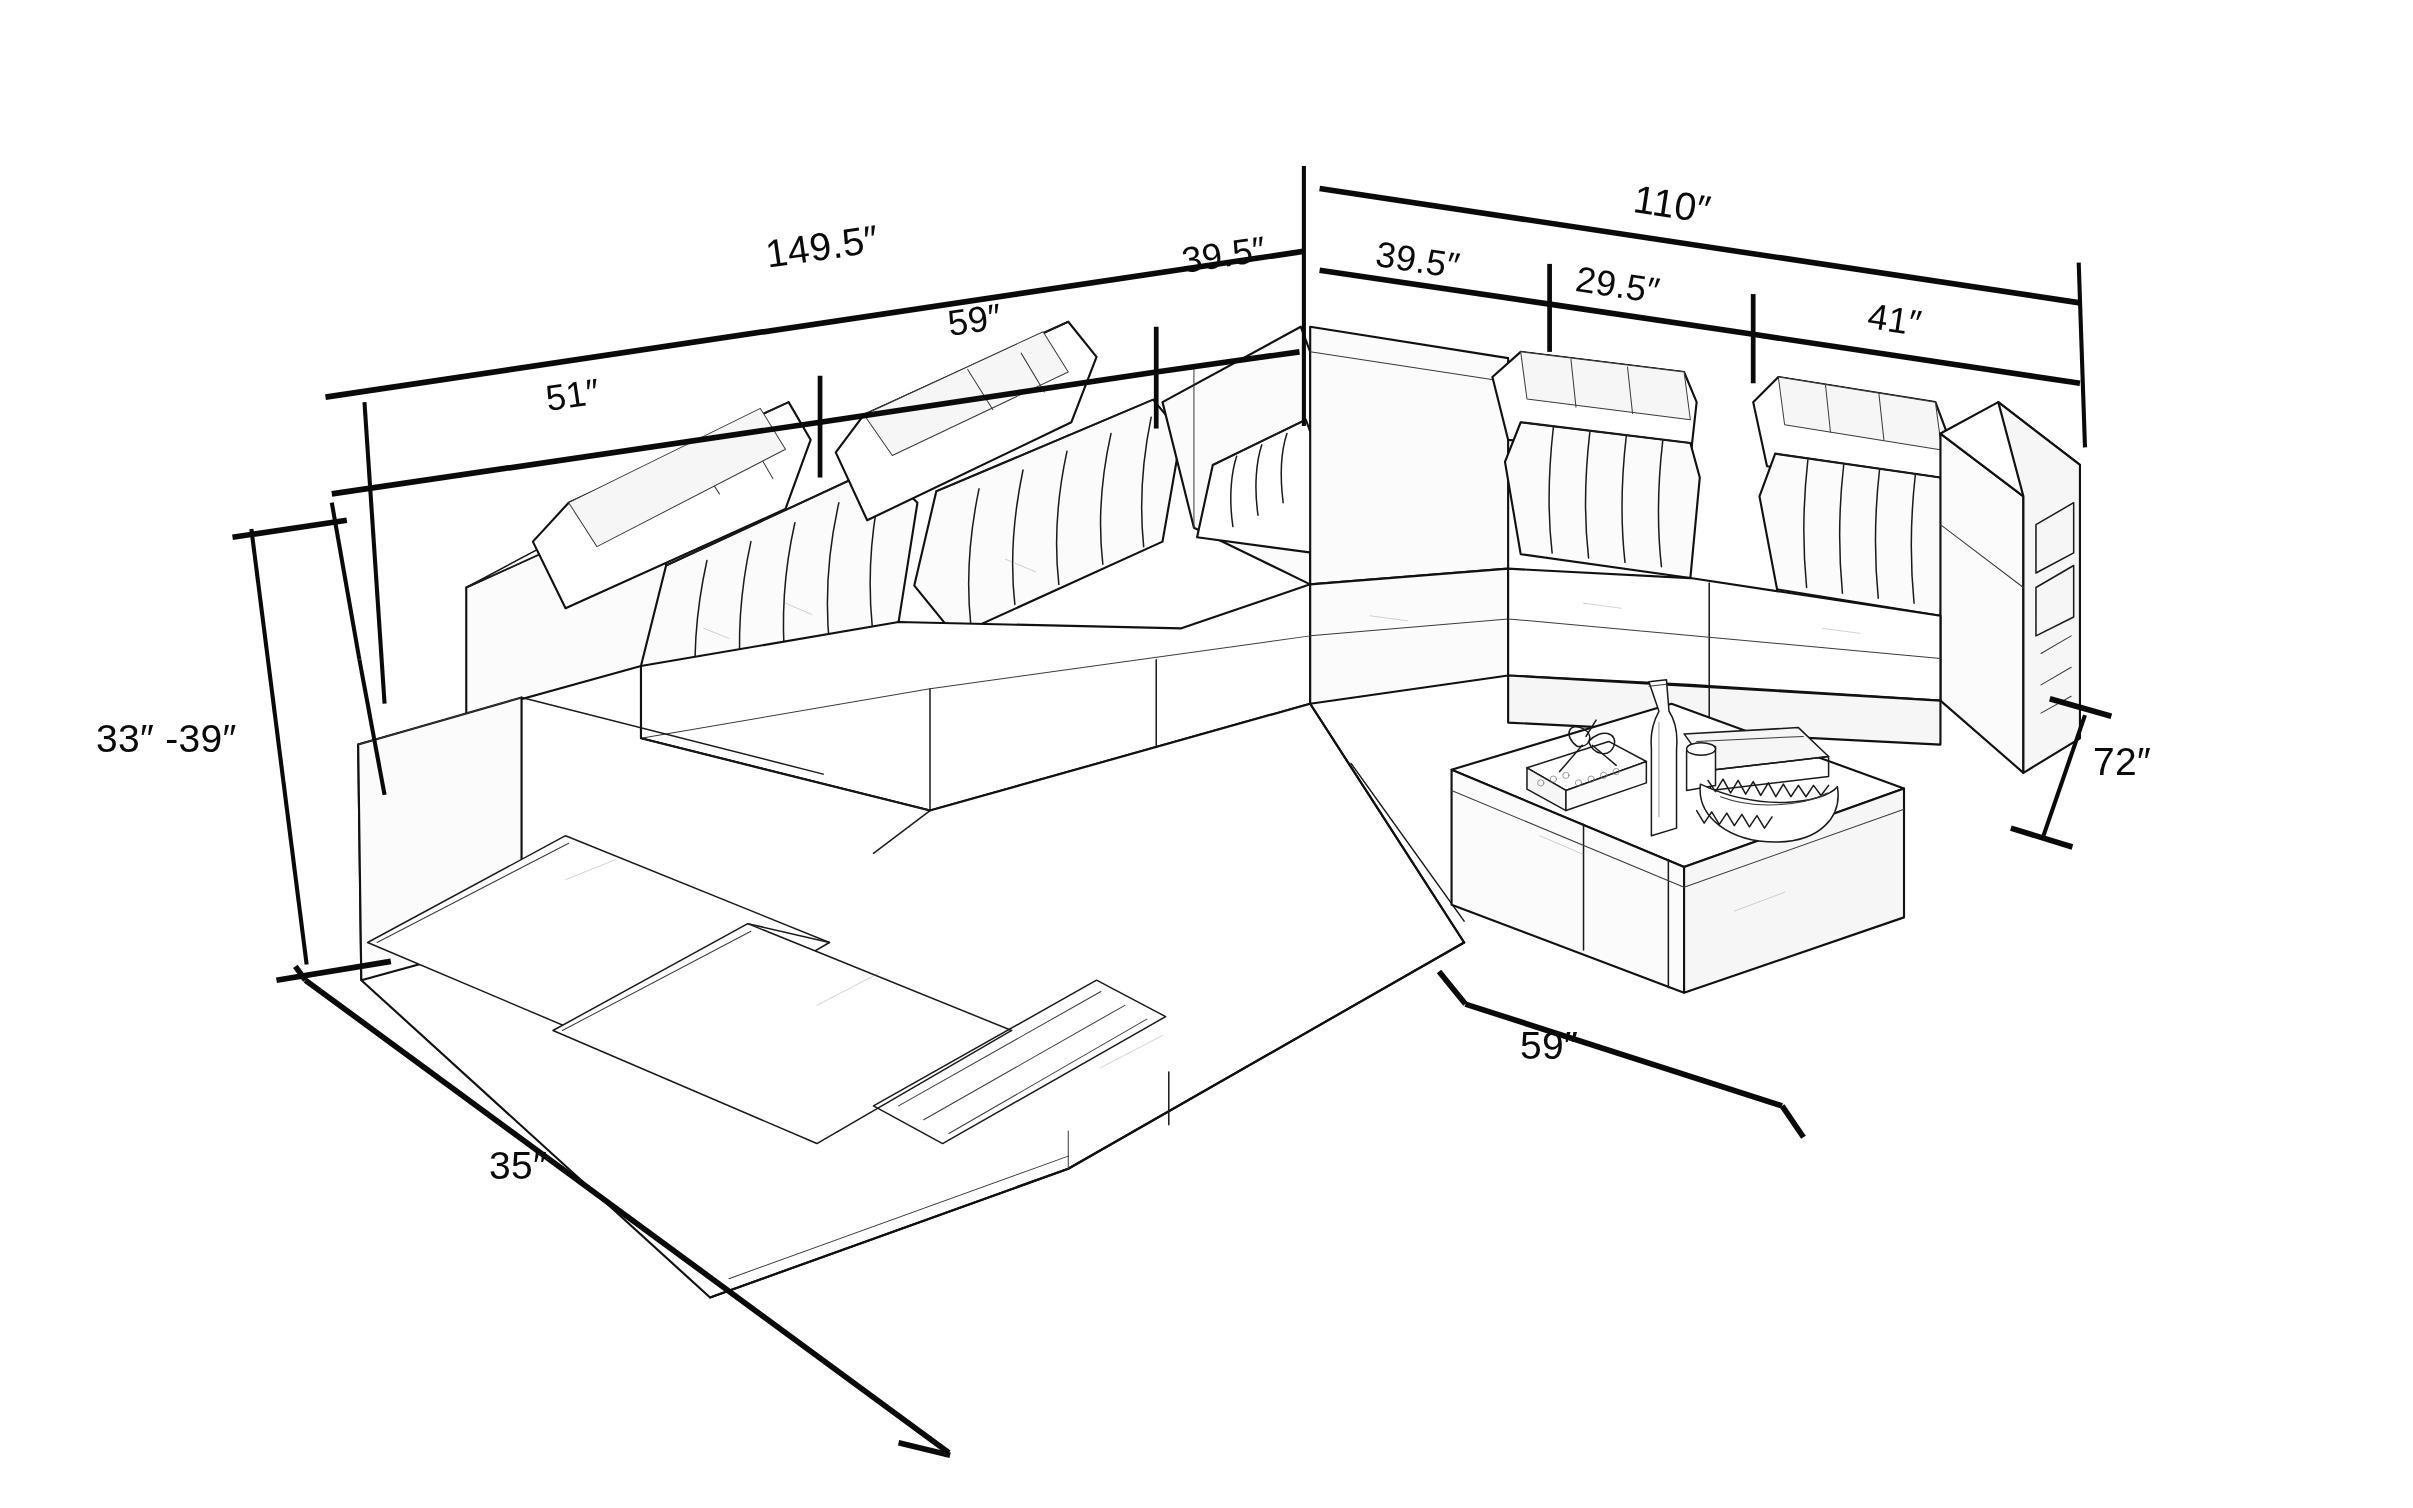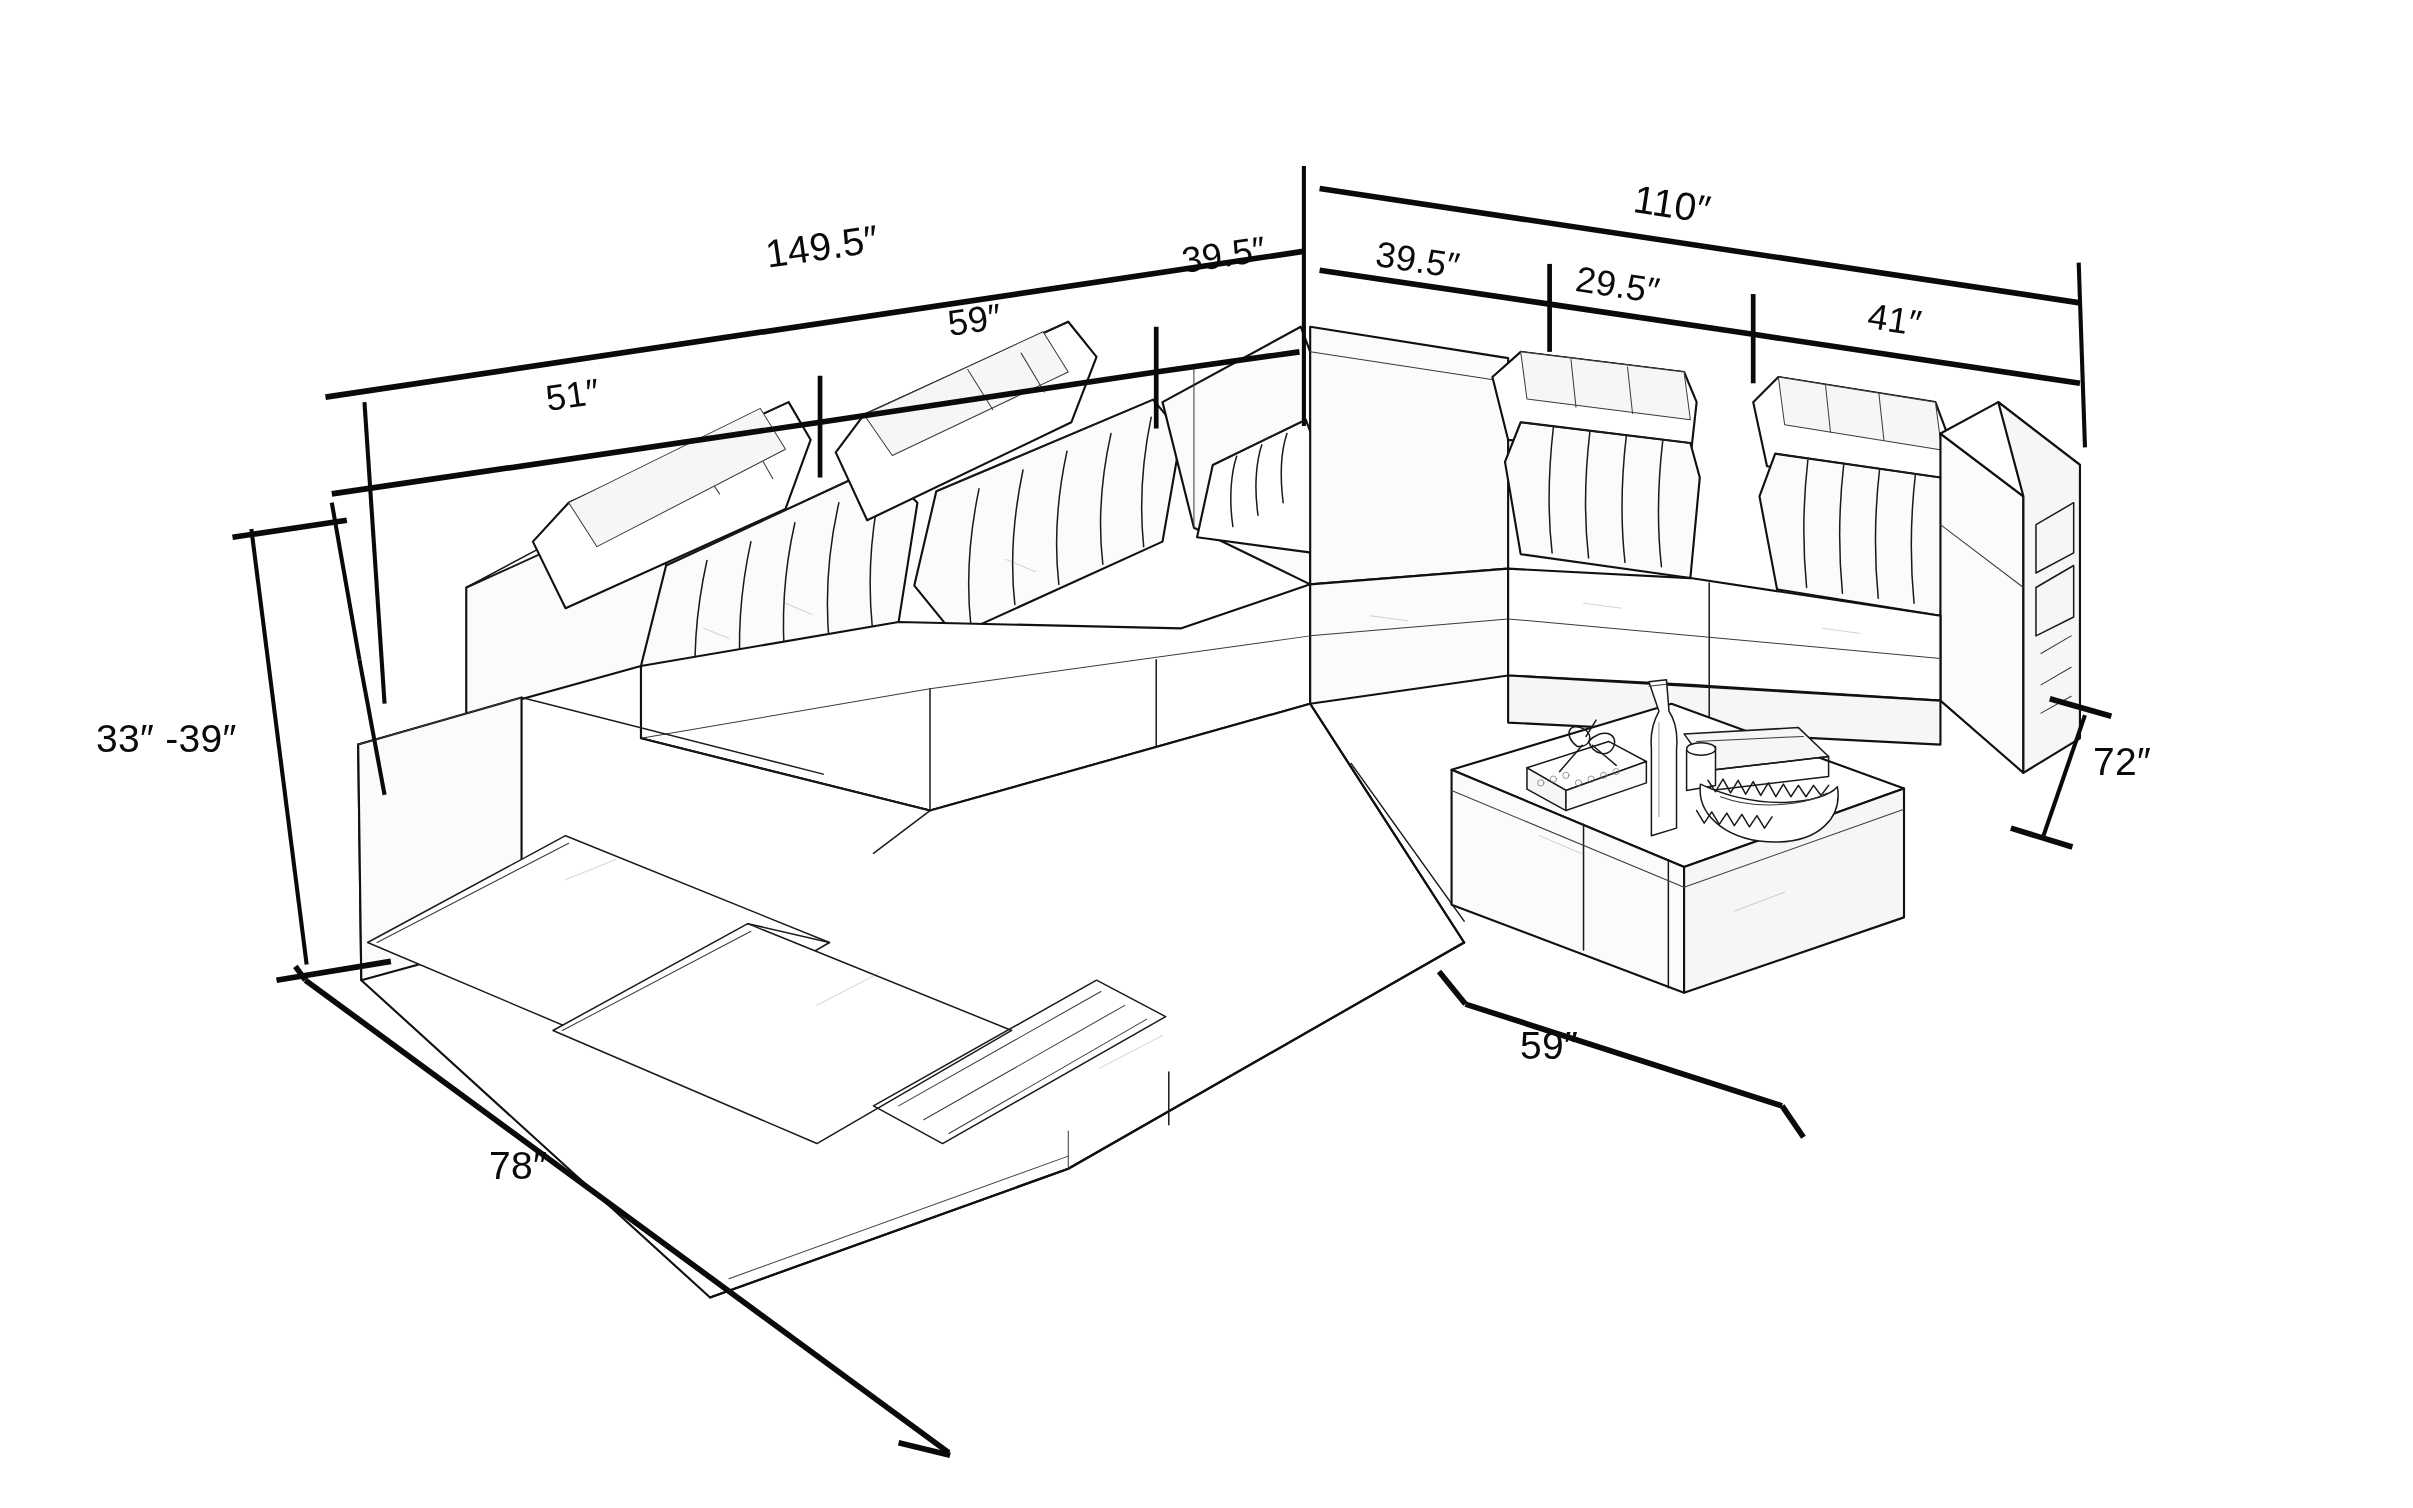--- a/index.html
+++ b/index.html
@@ -367,20 +367,20 @@
   <div class="dim-label sz-lg" style="left:1634px; top:177px; transform:rotate(8.6deg);">110″</div>
 
   <div class="dim-label sz-md" style="left:1376px; top:233px; transform:rotate(8.6deg);">39.5″</div>
 
   <div class="dim-label sz-md" style="left:1576px; top:258px; transform:rotate(8.6deg);">29.5″</div>
 
   <div class="dim-label sz-md" style="left:1868px; top:295px; transform:rotate(8.6deg);">41″</div>
 
   <div class="dim-label sz-lg" style="left:96px; top:717px;text-align:right;">33″ -39″</div>
 
-  <div class="dim-label sz-lg" style="left:489px; top:1144px; transform:rotate(0deg);">78″</div>
+  <div class="dim-label sz-lg" style="left:489px; top:1144px; transform:rotate(0deg);">35″</div>
 
   <div class="dim-label sz-lg" style="left:1520px; top:1024px; transform:rotate(0deg);">59″</div>
 
   <div class="dim-label sz-lg" style="left:2093px; top:740px; transform:rotate(0deg);">72″</div>
 
 </div>
 
 
 </body></html>

